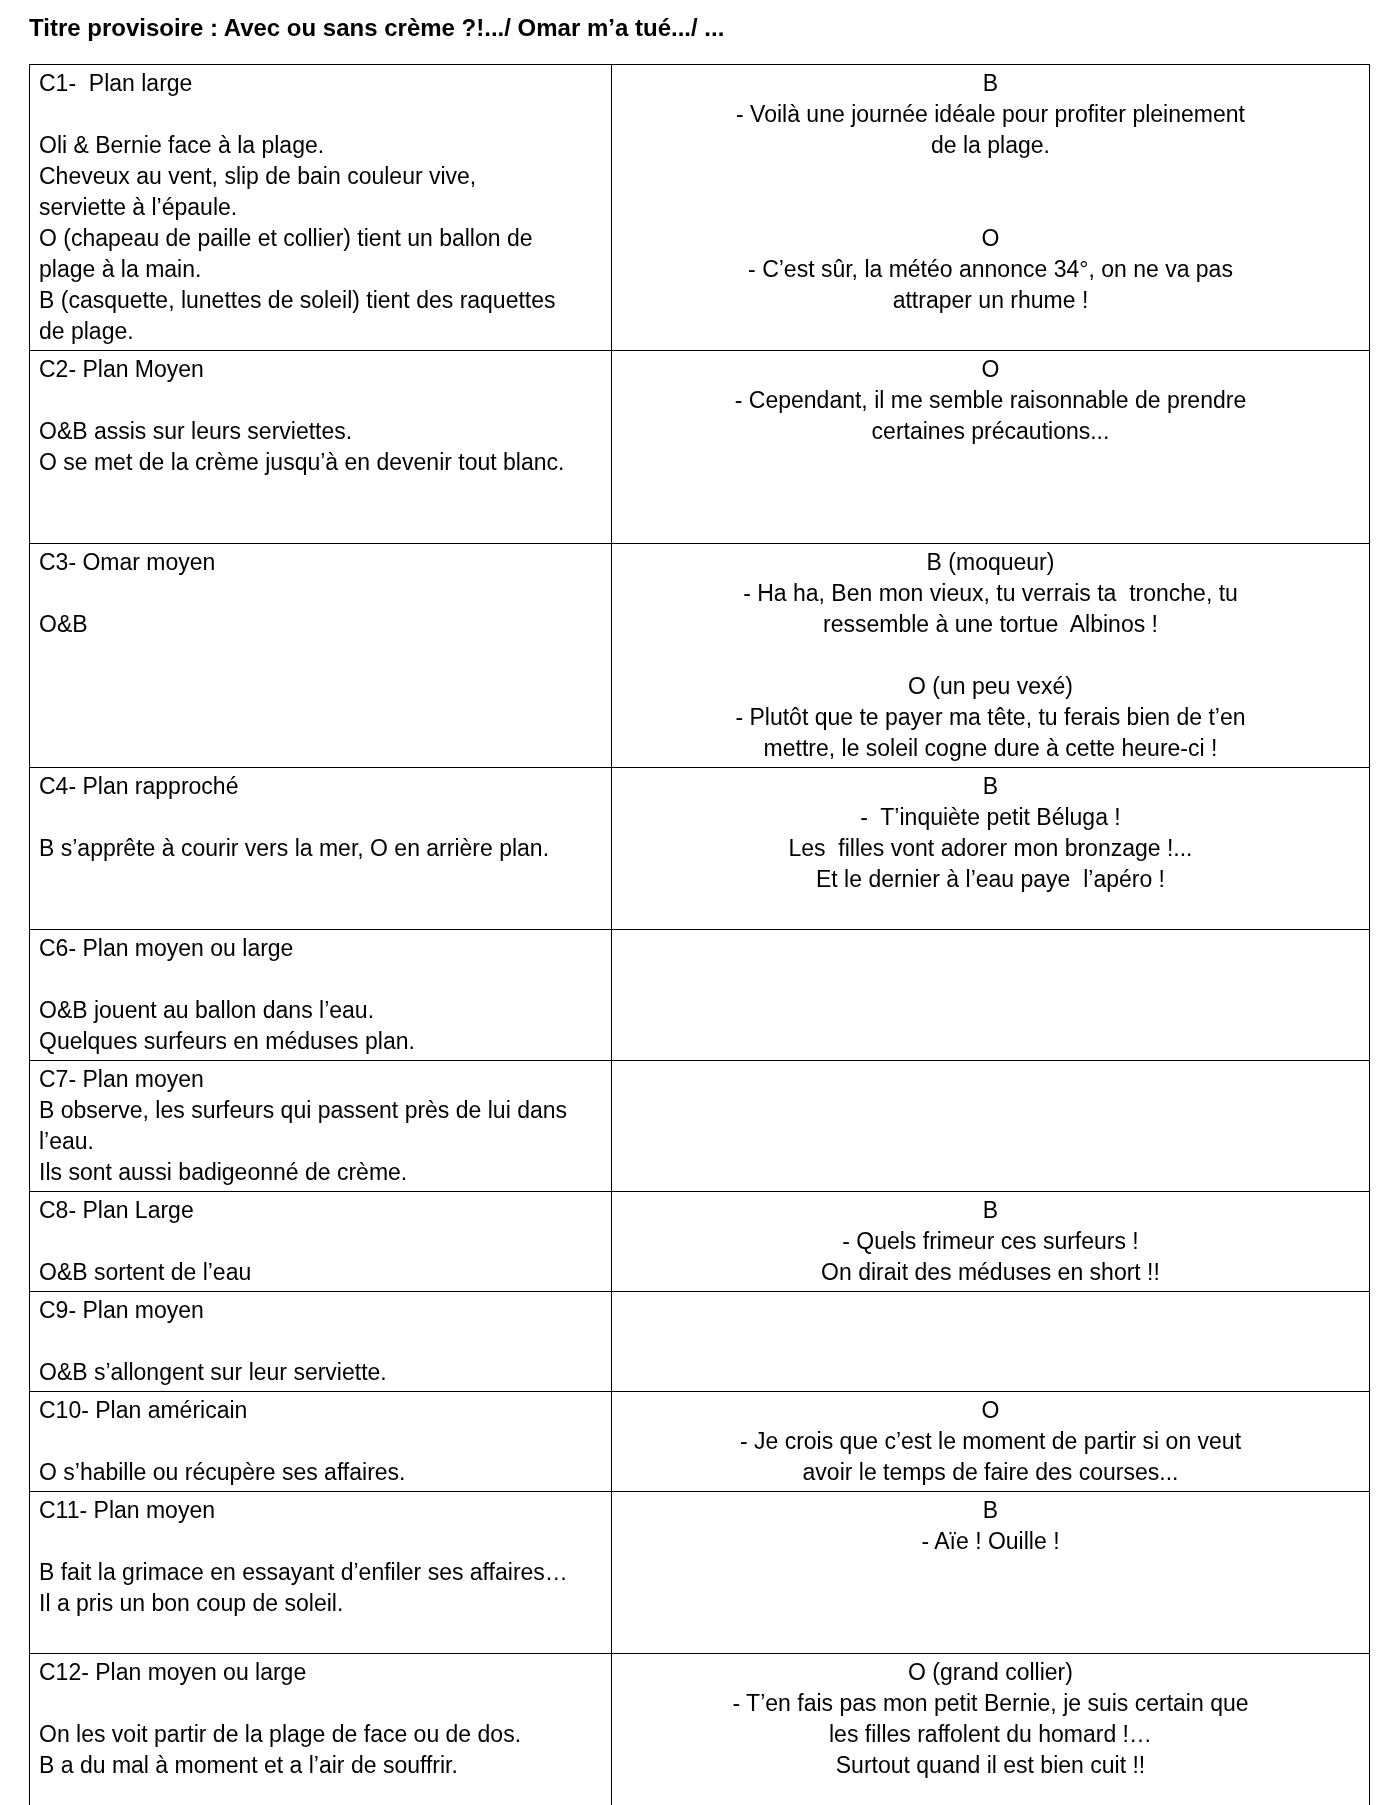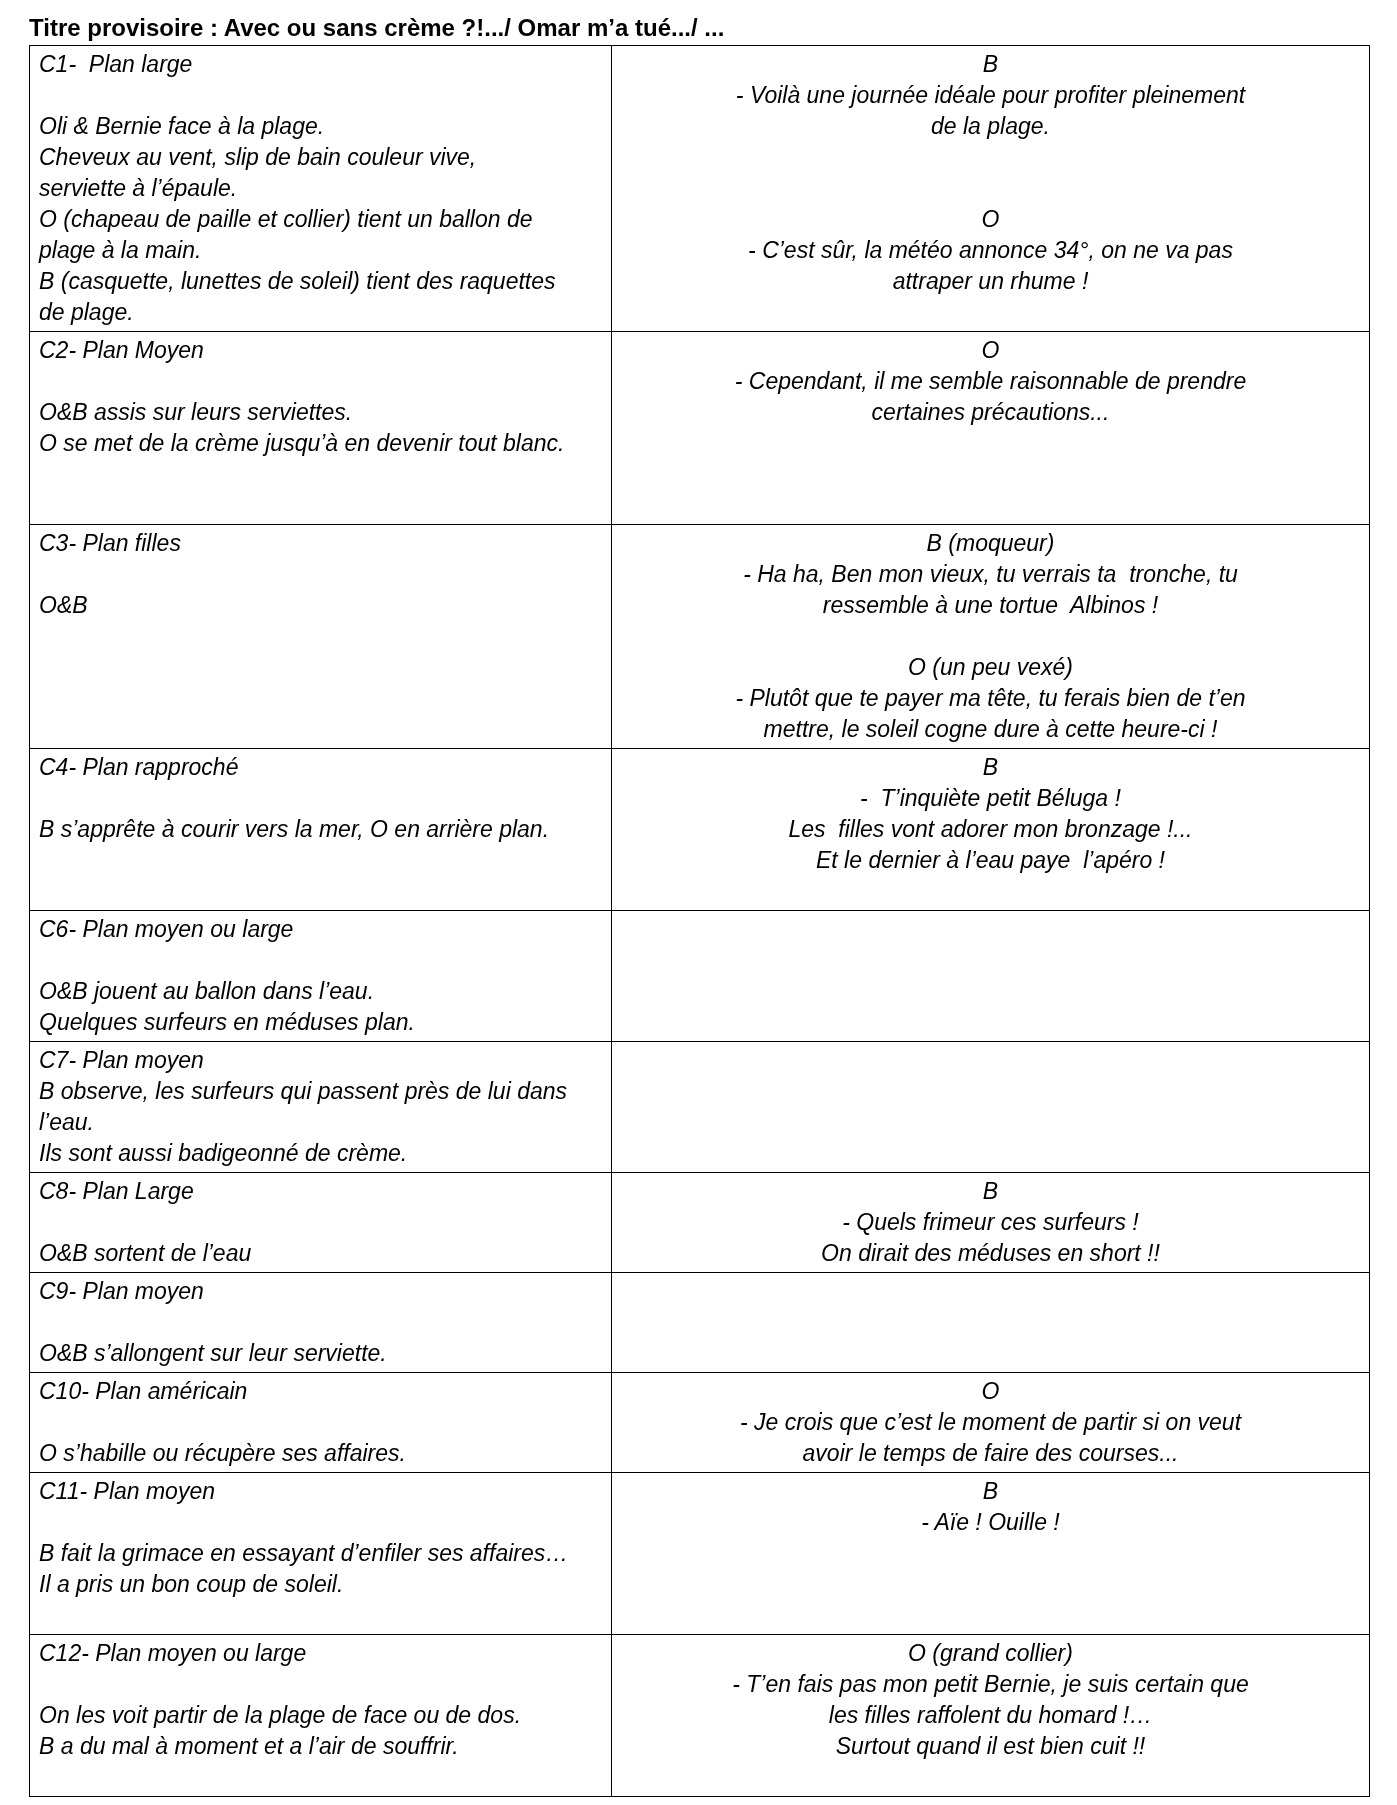--- a/index.html
+++ b/index.html
@@ -8,35 +8,34 @@
     width: 1397px;
     min-height: 1805px;
     font-family: "Liberation Sans", "DejaVu Sans", sans-serif;
     color: #000000;
   }
   .page { padding: 13px 29px 30px 29px; }
   .doc-title {
     font-size: 24px;
     font-weight: bold;
     line-height: 30px;
-    margin-bottom: 2px;
+    margin-bottom: 21px;
     white-space: pre-wrap;
   }
   table.script-table {
     border-collapse: collapse;
     width: 1340px;
     table-layout: fixed;
   }
   table.script-table td {
     border: 1px solid #000000;
     vertical-align: top;
     padding: 3px 9px;
     font-size: 23px;
     line-height: 31px;
-    font-style: italic;
   }
   td.left-cell  { width: 582px; text-align: left; }
   td.right-cell { width: 758px; text-align: center; }
   .line { white-space: pre-wrap; min-height: 31px; }
 </style>
 </head>
 <body>
 
 <div class="page">
   <div class="doc-title">Titre provisoire : Avec ou sans crème ?!.../ Omar m’a tué.../ ...</div>
@@ -75,21 +74,21 @@
             <div class="line">&nbsp;</div>
           </td>
           <td class="right-cell">
             <div class="line">O</div>
             <div class="line">- Cependant, il me semble raisonnable de prendre</div>
             <div class="line">certaines précautions...</div>
           </td>
         </tr>
         <tr>
           <td class="left-cell">
-            <div class="line">C3- Plan filles</div>
+            <div class="line">C3- Omar moyen</div>
             <div class="line">&nbsp;</div>
             <div class="line">O&amp;B</div>
           </td>
           <td class="right-cell">
             <div class="line">B (moqueur)</div>
             <div class="line">- Ha ha, Ben mon vieux, tu verrais ta  tronche, tu</div>
             <div class="line">ressemble à une tortue  Albinos !</div>
             <div class="line">&nbsp;</div>
             <div class="line">O (un peu vexé)</div>
             <div class="line">- Plutôt que te payer ma tête, tu ferais bien de t’en</div>

